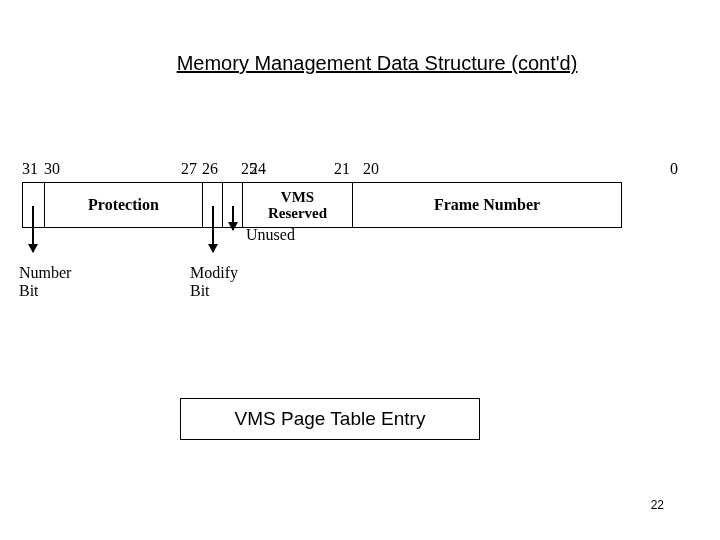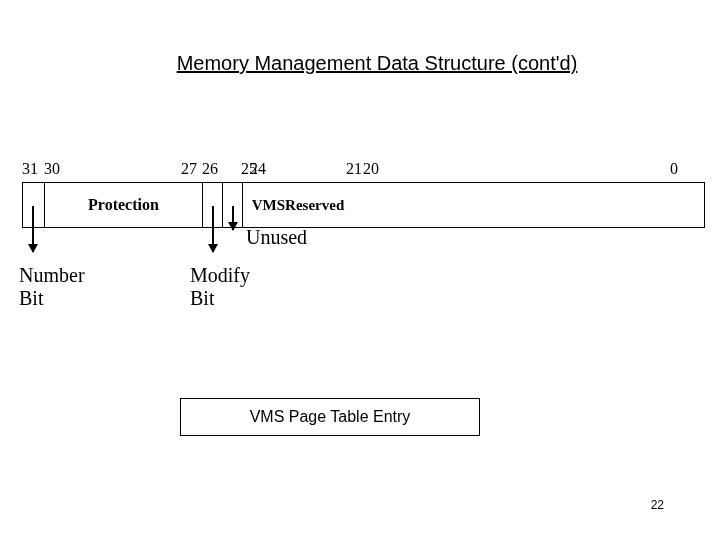--- a/index.html
+++ b/index.html
@@ -18,21 +18,21 @@
       width: 100%;
       text-align: center;
       font-size: 20px;
       font-family: Arial, Helvetica, sans-serif;
       text-decoration: underline;
     }
     .diagram {
       position: absolute;
       top: 160px;
       left: 22px;
-      width: 683px;
+      width: 600px;
     }
     .bits-row {
       position: relative;
       height: 22px;
       font-size: 16px;
     }
     .bit {
       position: absolute;
       top: 0;
     }
@@ -67,33 +67,33 @@
       content: "";
       position: absolute;
       bottom: -1px;
       left: -4px;
       border-left: 5px solid transparent;
       border-right: 5px solid transparent;
       border-top: 9px solid #000;
     }
     .ann-label {
       position: absolute;
-      font-size: 20px;
+      font-size: 16px;
       line-height: 1.15;
     }
     .caption-box {
       position: absolute;
       top: 398px;
       left: 180px;
       width: 300px;
       border: 1.5px solid #000;
       padding: 9px 0;
       text-align: center;
       font-family: Arial, Helvetica, sans-serif;
-      font-size: 16px;
+      font-size: 19px;
     }
     .page-number {
       position: absolute;
       bottom: 28px;
       right: 56px;
       font-family: Arial, Helvetica, sans-serif;
       font-size: 12px;
     }
   </style>
 </head>
@@ -103,34 +103,35 @@
 
 <div class="diagram">
 
   <div class="bits-row">
     <span class="bit" style="left:0px">31</span>
     <span class="bit" style="left:22px">30</span>
     <span class="bit" style="left:159px">27</span>
     <span class="bit" style="left:180px">26</span>
     <span class="bit" style="left:219px">25</span>
     <span class="bit" style="left:228px">24</span>
-    <span class="bit" style="left:324px">21</span>
+    <span class="bit" style="left:312px">21</span>
     <span class="bit" style="left:341px">20</span>
     <span class="bit" style="left:648px">0</span>
   </div>
 
   <div class="fields-box">
     <div class="field" style="width:22px"></div>
     <div class="field bold" style="width:158px">Protection</div>
     <div class="field" style="width:20px"></div>
     <div class="field" style="width:20px"></div>
-    <div class="field bold small" style="width:110px;flex-direction:row;line-height:1.1">
+    <div class="field bold small" style="width:110px;flex-direction:column;line-height:1.1">
       <span>VMS</span>
       <span>Reserved</span>
     </div>
+    <div class="field bold" style="flex:1">Frame Number</div>
   </div>
 
   <div class="annotations">
     <div class="arrow" style="left:10px;top:0;height:46px"></div>
     <div class="ann-label" style="left:-3px;top:58px">
       <span>Number</span><br>
       <span>Bit</span>
     </div>
 
     <div class="arrow" style="left:190px;top:0;height:46px"></div>

